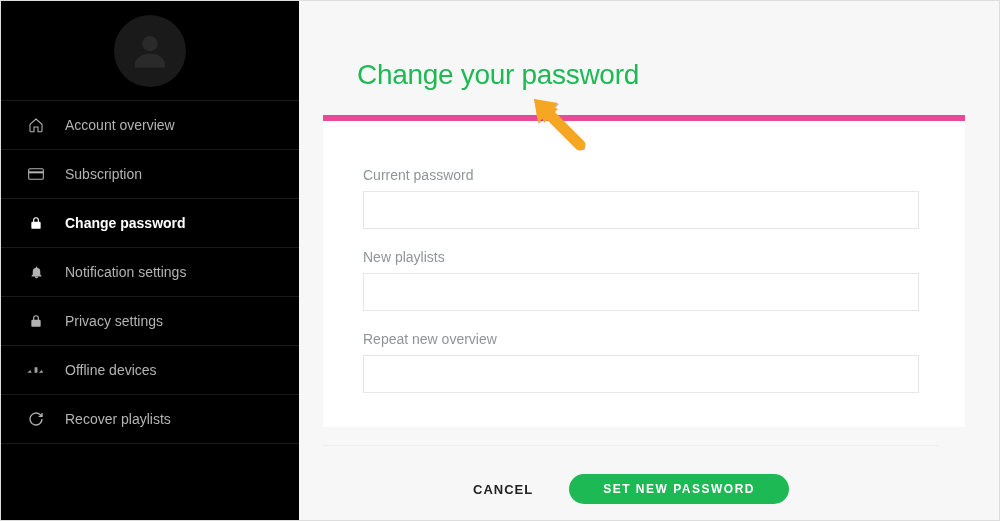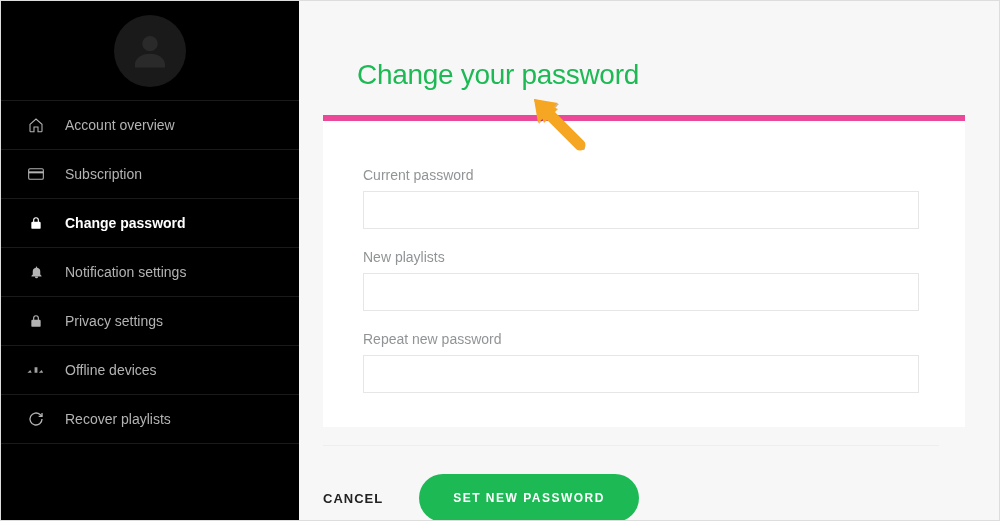--- a/index.html
+++ b/index.html
@@ -109,41 +109,41 @@
     .field-input {
       width: 100%;
       height: 38px;
       border: 1px solid #e6e6e6;
       padding: 0 12px;
       font-size: 14px;
       background: #fff;
     }
     .form-actions {
       display: flex;
-      justify-content: flex-start;
+      justify-content: center;
       align-items: center;
       gap: 36px;
       margin: 0 60px 0 24px;
       padding: 28px 0 0 0;
     }
     .btn-cancel {
       background: none;
       border: none;
       font-size: 13px;
       font-weight: 700;
       letter-spacing: 1px;
       color: #222;
       cursor: pointer;
     }
     .btn-primary {
       background: #1db954;
       color: #fff;
       border: none;
       border-radius: 30px;
-      padding: 17px 34px;
+      padding: 8px 34px;
       font-size: 12px;
       font-weight: 700;
       letter-spacing: 1.5px;
       cursor: pointer;
     }
     .arrow-annotation {
       position: absolute;
       left: 528px;
       top: 93px;
       pointer-events: none;
@@ -252,21 +252,21 @@
         <label class="field-label">Current password</label>
         <input type="password" class="field-input" value="" style="">
       </div>
 
       <div class="form-field">
         <label class="field-label">New playlists</label>
         <input type="password" class="field-input" value="" style="">
       </div>
 
       <div class="form-field">
-        <label class="field-label">Repeat new password</label>
+        <label class="field-label">Repeat new overview</label>
         <input type="password" class="field-input" value="" style="">
       </div>
 
     </div>
 
     <hr class="divider">
 
     <div class="form-actions">
       <button class="btn-cancel">CANCEL</button>
       <button class="btn-primary">SET NEW PASSWORD</button>

